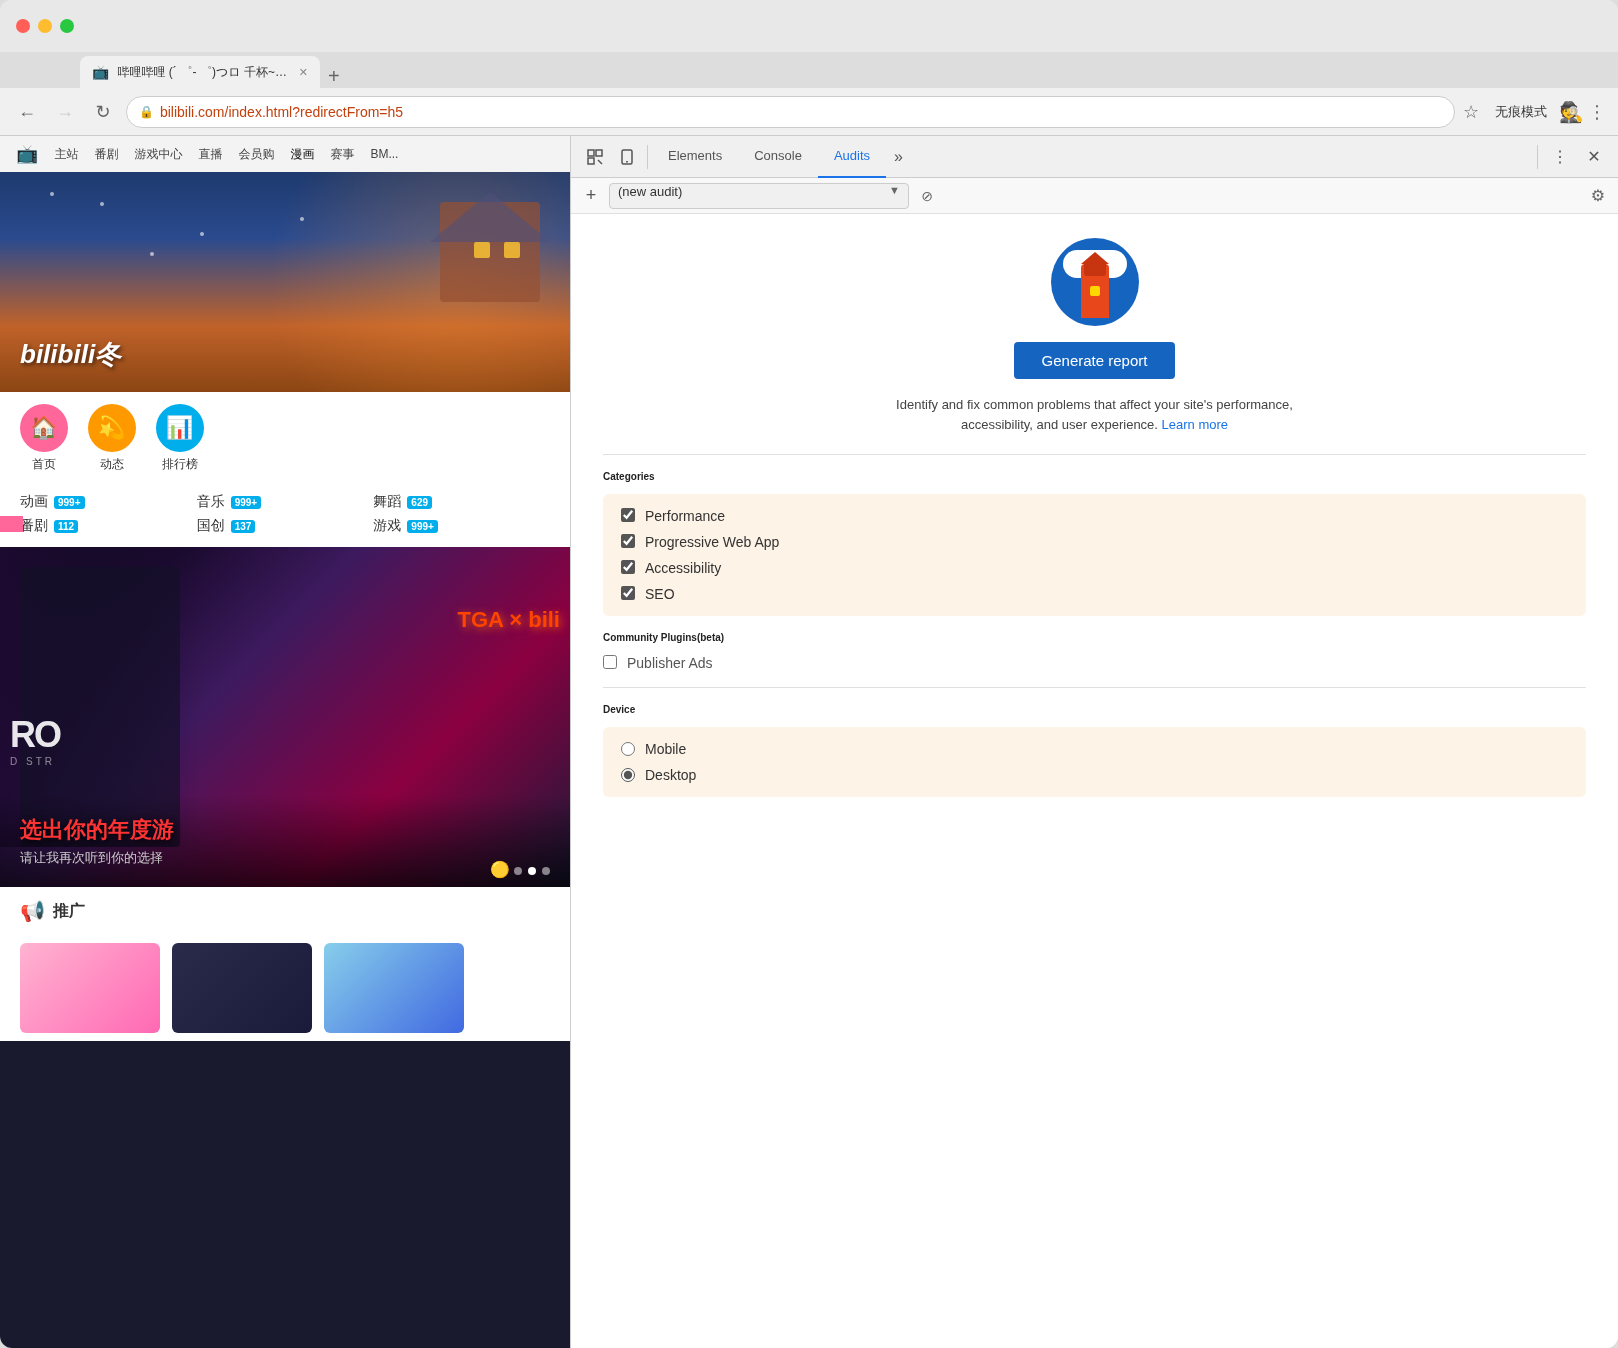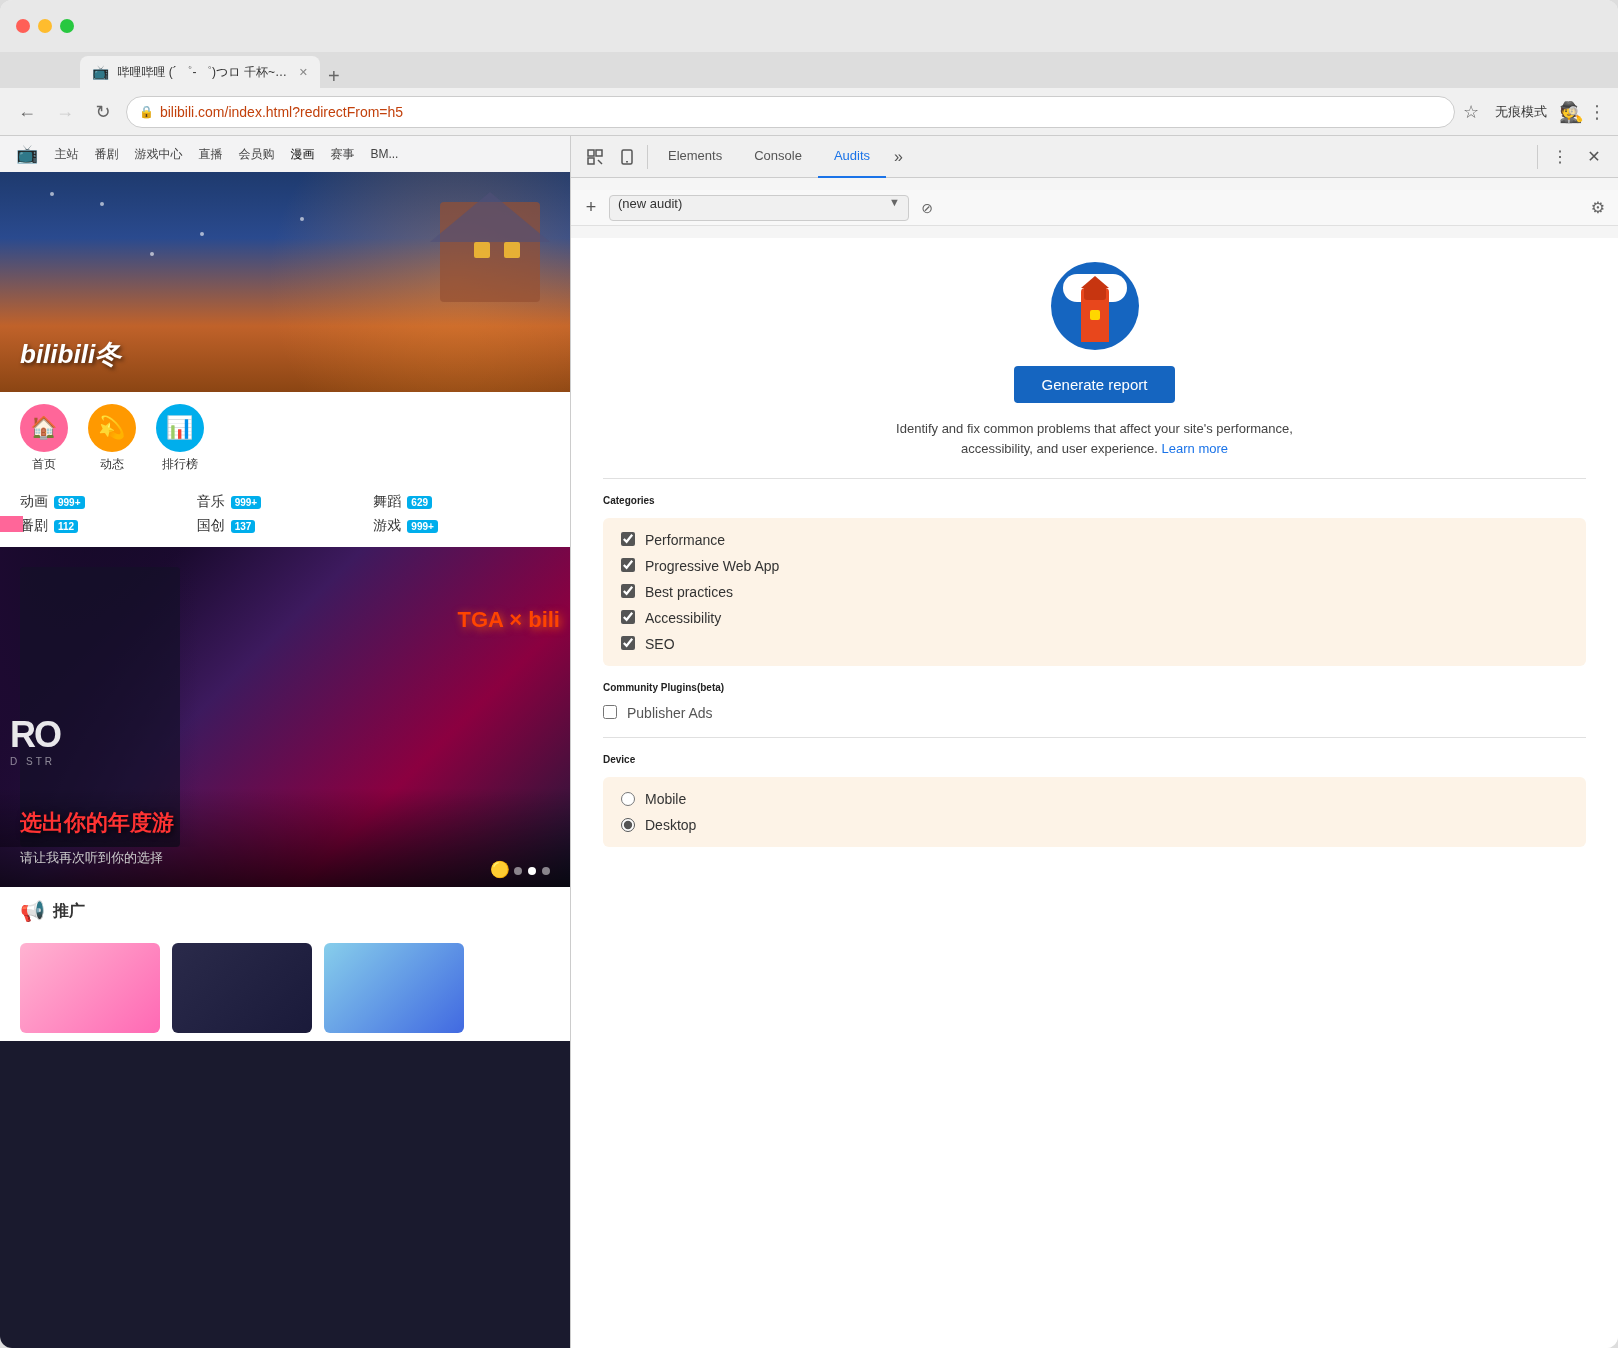--- a/index.html
+++ b/index.html
@@ -249,21 +249,20 @@
     .thumb-dark { background: linear-gradient(135deg, #2a2a4a 0%, #1a1a3a 100%); }
     .thumb-blue { background: linear-gradient(135deg, #87ceeb 0%, #4169e1 100%); }
 
     
     .devtools-panel {
       flex: 1;
       background: #f5f5f5;
       display: flex;
       flex-direction: column;
       border-left: 1px solid #ccc;
-      gap: 12px;
     }
 
     
     .devtools-toolbar {
       background: #f0f0f0;
       border-bottom: 1px solid #ccc;
       height: 42px;
       display: flex;
       align-items: center;
       padding: 0 8px;
@@ -647,21 +646,21 @@
         <div style="position:absolute; left:10px; bottom:120px; z-index:3;">
           <div style="font-size:36px; font-weight:900; color:white; letter-spacing:-2px; opacity:0.9;">RO</div>
           <div style="font-size:10px; color:rgba(255,255,255,0.5); letter-spacing:3px;">D  STR</div>
         </div>
 
         <div style="position:absolute; right:0; top:60px; left:160px; z-index:3; text-align:right; padding-right:10px;">
           <div style="font-size:22px; font-weight:900; color:#ff4400; text-shadow: 2px 2px 8px rgba(255,100,0,0.8);">TGA × bili</div>
         </div>
         <div class="banner-overlay" style="z-index:3;">
           <div style="font-size:22px; font-weight:bold; color:#ff3333; text-shadow:2px 2px 6px rgba(0,0,0,0.9);">选出你的年度游</div>
-          <div style="font-size:13px; color:#ccc; margin-top:11px;">请让我再次听到你的选择</div>
+          <div style="font-size:13px; color:#ccc; margin-top:4px;">请让我再次听到你的选择</div>
         </div>
 
         <div class="page-dots" style="z-index:4;">
           <div class="page-dot"></div>
           <div class="page-dot active"></div>
           <div class="page-dot"></div>
         </div>
         <div class="pac-indicator" style="z-index:4; font-size:16px;">🟡</div>
       </div>
 
@@ -762,24 +761,20 @@
           <label class="dt-checkbox-item">
             <input type="checkbox" class="dt-checkbox" checked="" style="">
             <span>Performance</span>
           </label>
           <label class="dt-checkbox-item">
             <input type="checkbox" class="dt-checkbox" checked="" style="">
             <span>Progressive Web App</span>
           </label>
           <label class="dt-checkbox-item">
             <input type="checkbox" class="dt-checkbox" checked="" style="">
-            <span>Best practices</span>
-          </label>
-          <label class="dt-checkbox-item">
-            <input type="checkbox" class="dt-checkbox" checked="" style="">
             <span>Accessibility</span>
           </label>
           <label class="dt-checkbox-item">
             <input type="checkbox" class="dt-checkbox" checked="" style="">
             <span>SEO</span>
           </label>
         </div>
 
         <div class="dt-community-box">
           <div class="dt-section-title">Community Plugins(beta)</div>

